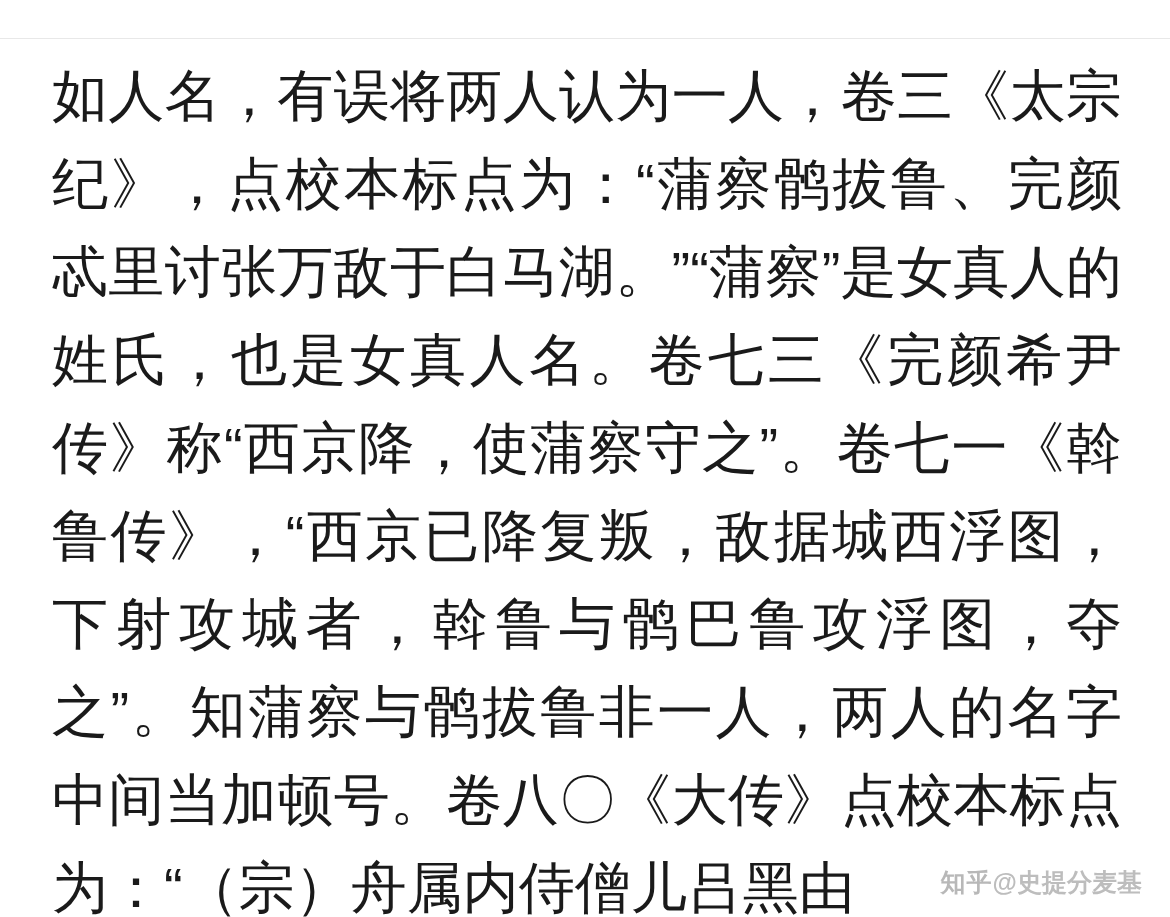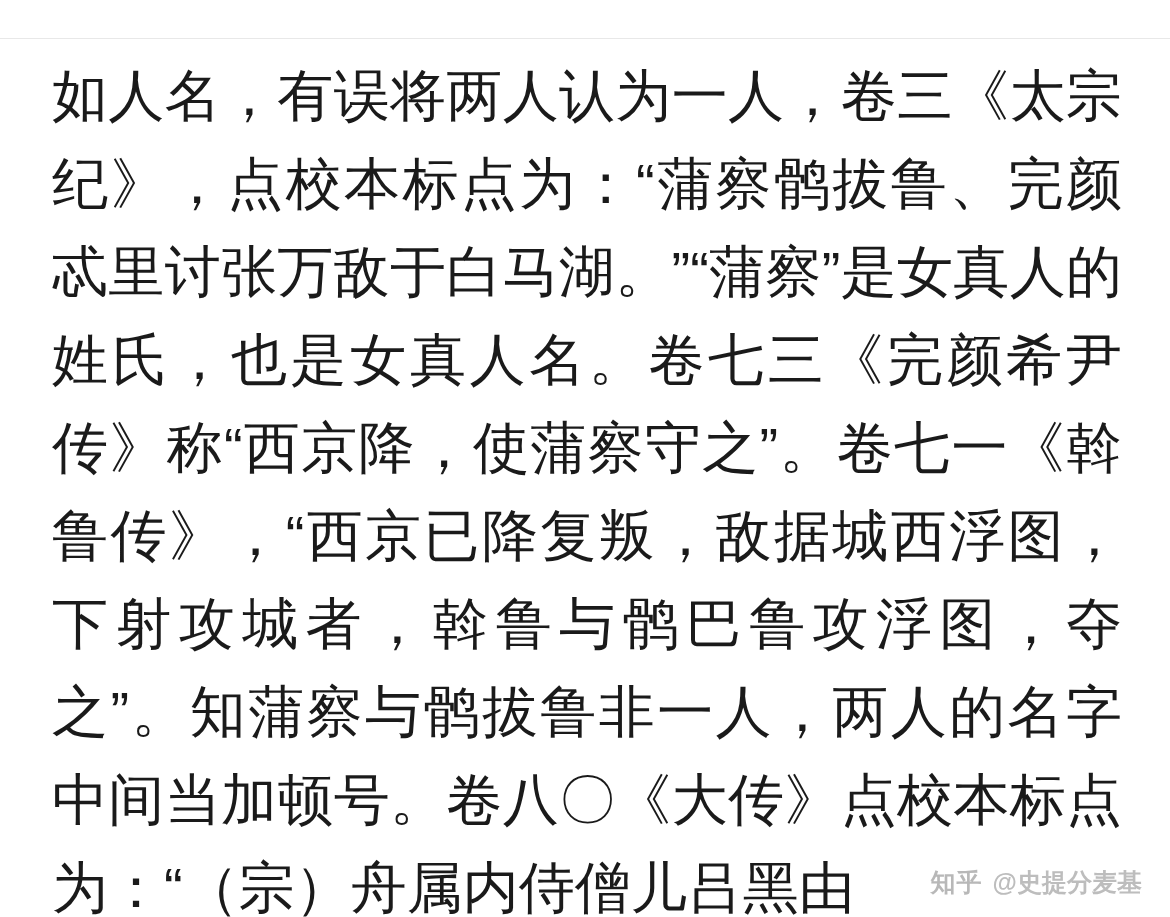--- a/index.html
+++ b/index.html
@@ -40,21 +40,20 @@
     text-align: justify;
     font-family: "Liberation Sans", sans-serif;
     font-weight: 400;
   }
   .watermark {
     position: absolute;
     right: 28px;
     bottom: 18px;
     display: flex;
     align-items: center;
-    gap: 10px;
     color: #b5b5b5;
     font-size: 25px;
     font-family: "Liberation Sans", sans-serif;
     white-space: nowrap;
   }
   .watermark .brand {
     font-weight: 700;
     letter-spacing: 1px;
     color: #b8b8b8;
   }

